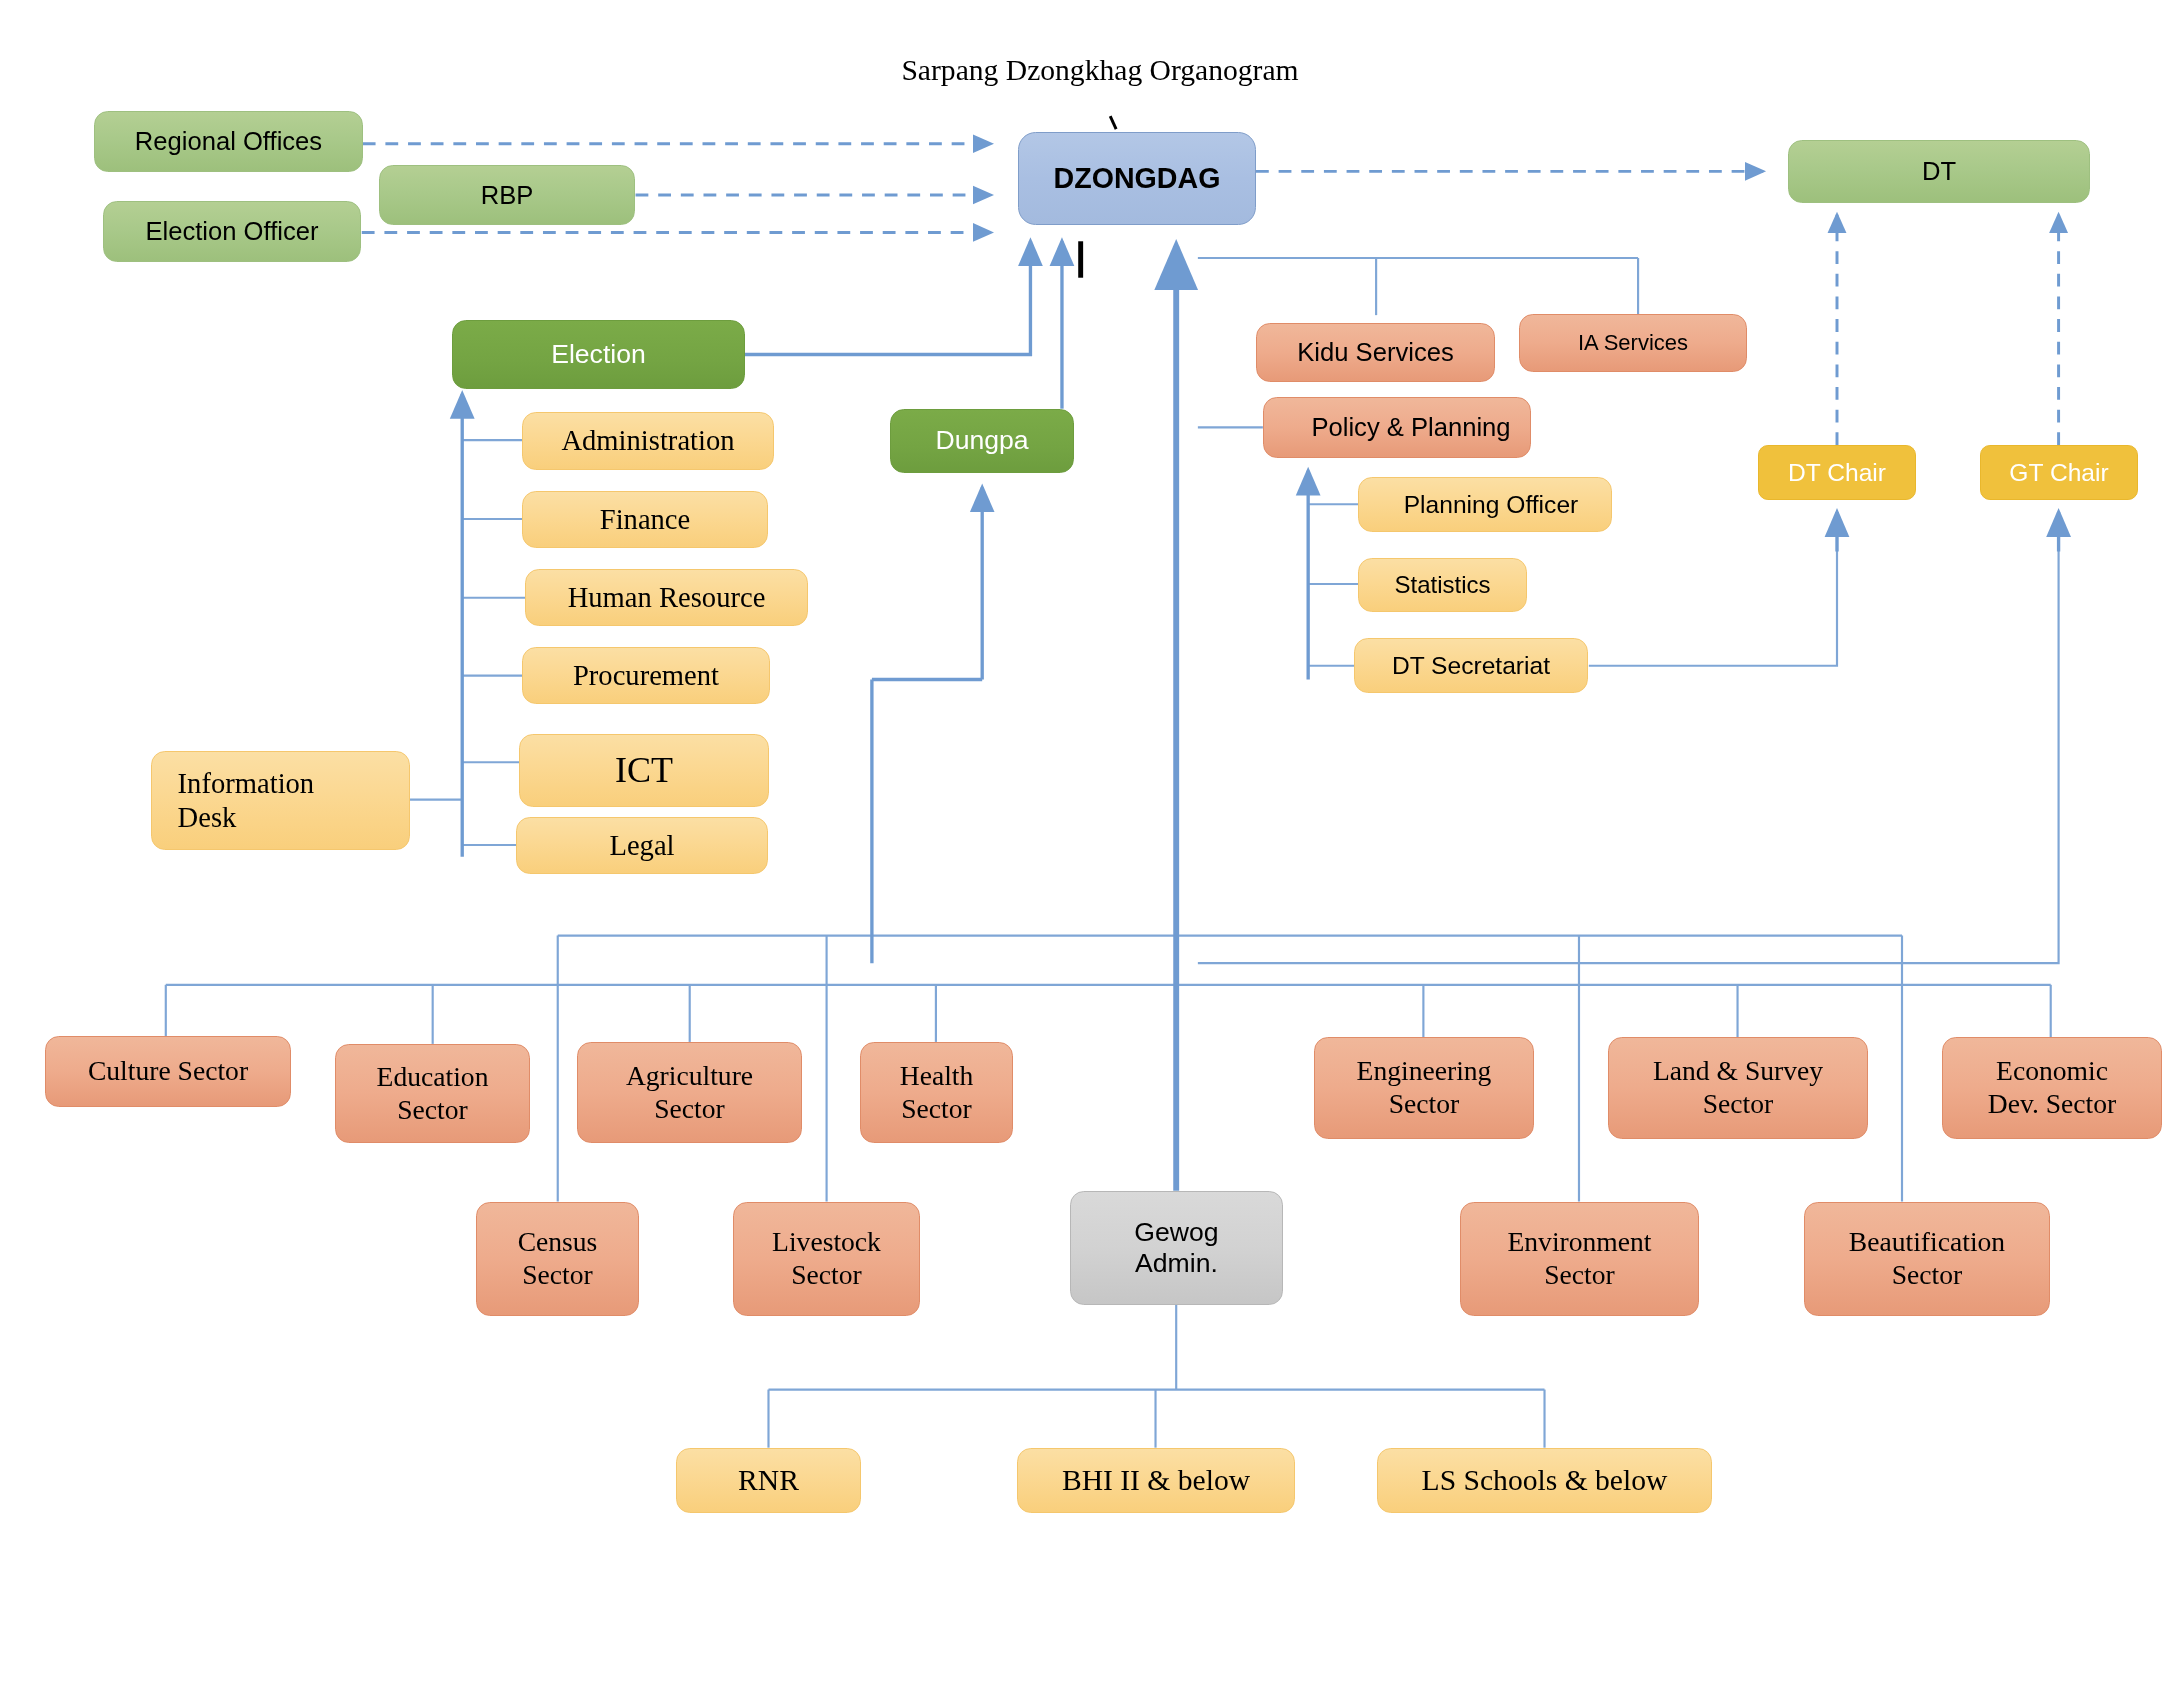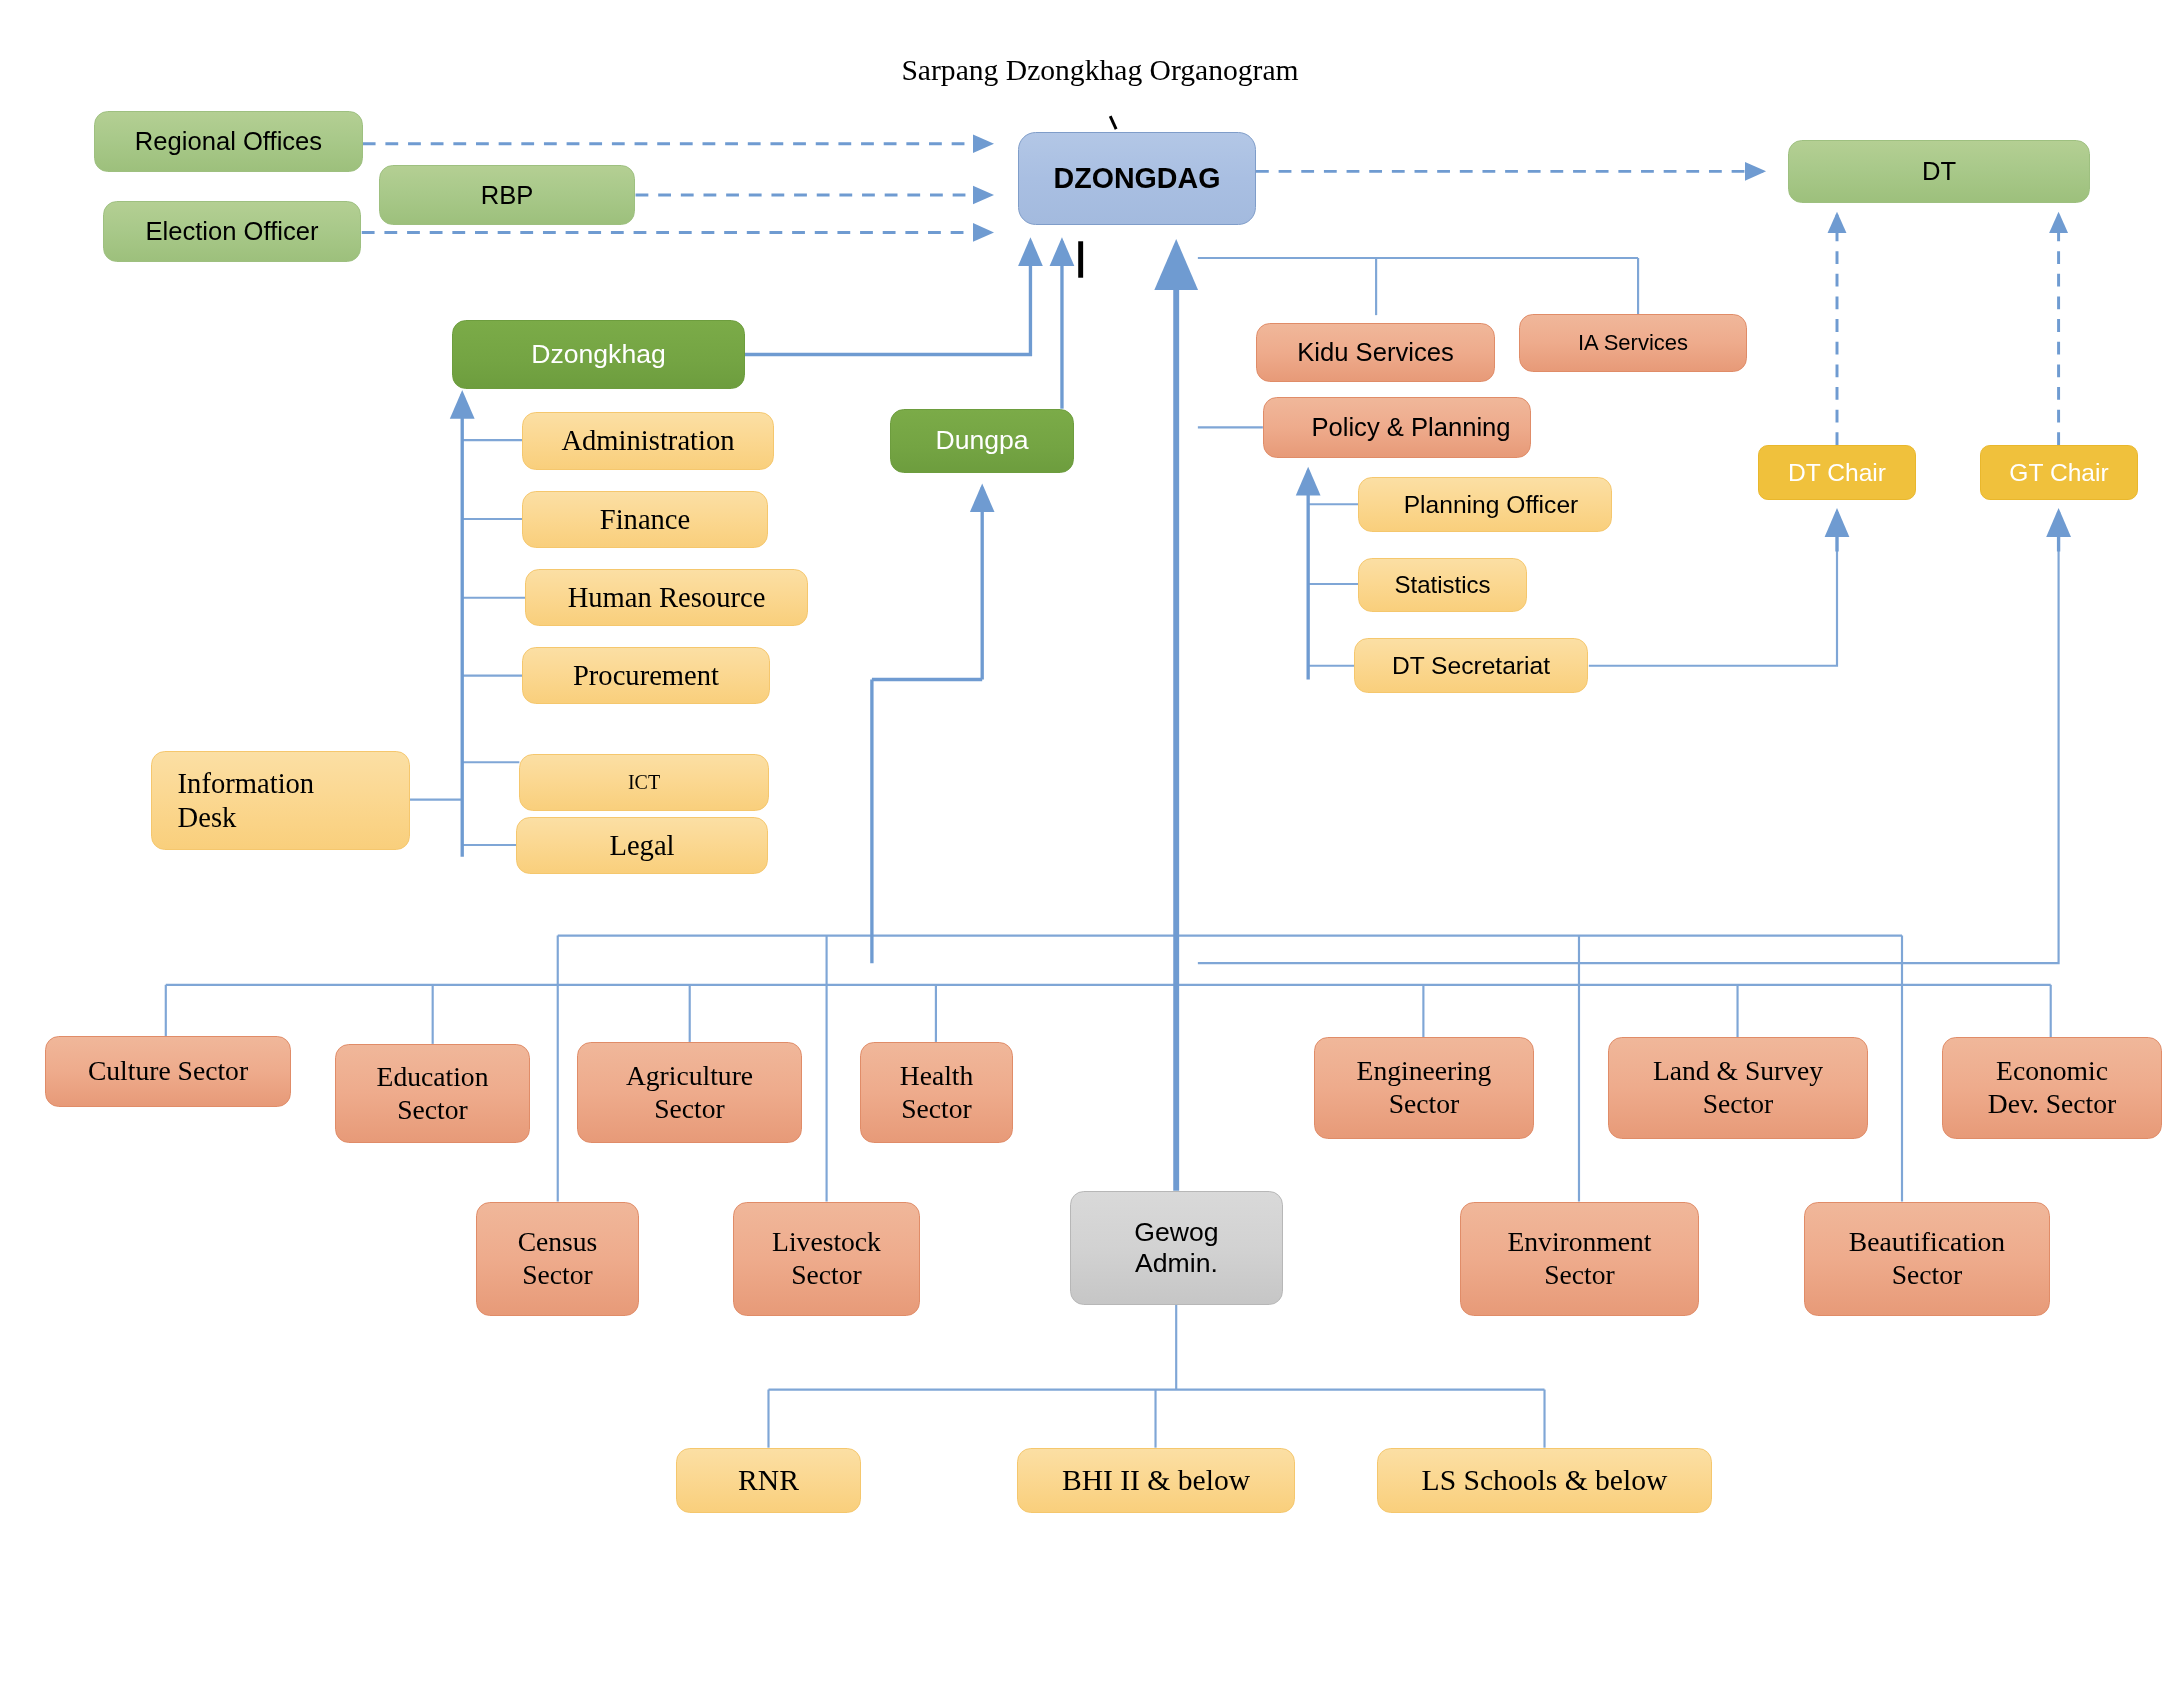--- a/index.html
+++ b/index.html
@@ -217,21 +217,21 @@
   <div class="node sk-green-light" style="left:94px;top:111px;width:269px;height:61px;font-size:25.6px;">Regional Offices</div>
 
   <div class="node sk-green-light" style="left:379px;top:165px;width:256px;height:60px;font-size:25.6px;">RBP</div>
 
   <div class="node sk-green-light" style="left:103px;top:201px;width:258px;height:61px;font-size:25.6px;">Election Officer</div>
 
   <div class="node sk-blue" style="left:1018px;top:132px;width:238px;height:93px;font-size:28.6px;border-radius:17.7px;">DZONGDAG</div>
 
   <div class="node sk-green-light" style="left:1788px;top:140px;width:302px;height:63px;font-size:25.6px;">DT</div>
 
-  <div class="node sk-green-dark" style="left:452px;top:320px;width:293px;height:69px;font-size:26.6px;">Dzongkhag</div>
+  <div class="node sk-green-dark" style="left:452px;top:320px;width:293px;height:69px;font-size:26.6px;">Election</div>
 
   <div class="node sk-green-dark" style="left:890px;top:409px;width:184px;height:64px;font-size:26.6px;">Dungpa</div>
 
   <div class="node sk-salmon sk-salmon-sans" style="left:1256px;top:323px;width:239px;height:59px;font-size:25.6px;">Kidu Services</div>
 
   <div class="node sk-salmon sk-salmon-sans" style="left:1519px;top:314px;width:228px;height:58px;font-size:22px;">IA Services</div>
 
   <div class="node sk-salmon sk-salmon-sans" style="left:1263px;top:397px;width:268px;height:61px;font-size:25.6px;padding-left:28px;">Policy &amp; Planning</div>
 
   <div class="node sk-yellow sk-yellow-sans" style="left:1358px;top:477px;width:254px;height:55px;font-size:24.6px;padding-left:12px;">Planning Officer</div>
@@ -245,21 +245,21 @@
   <div class="node sk-gold" style="left:1980px;top:445px;width:158px;height:55px;font-size:24.6px;border-radius:9.9px;">GT Chair</div>
 
   <div class="node sk-yellow sk-yellow-serif" style="left:522px;top:412px;width:252px;height:58px;font-size:28.6px;">Administration</div>
 
   <div class="node sk-yellow sk-yellow-serif" style="left:522px;top:491px;width:246px;height:57px;font-size:28.6px;">Finance</div>
 
   <div class="node sk-yellow sk-yellow-serif" style="left:525px;top:569px;width:283px;height:57px;font-size:28.6px;">Human Resource</div>
 
   <div class="node sk-yellow sk-yellow-serif" style="left:522px;top:647px;width:248px;height:57px;font-size:28.6px;">Procurement</div>
 
-  <div class="node sk-yellow sk-yellow-serif" style="left:519px;top:734px;width:250px;height:57px;font-size:20px;margin-top:20px;">ICT</div>
+  <div class="node sk-yellow sk-yellow-serif" style="left:519px;top:734px;width:250px;height:73px;font-size:36px;">ICT</div>
 
   <div class="node sk-yellow sk-yellow-serif" style="left:516px;top:817px;width:252px;height:57px;font-size:28.6px;">Legal</div>
 
   <div class="node sk-yellow sk-yellow-serif" style="left:151px;top:751px;width:259px;height:99px;font-size:28.6px;justify-content:flex-start;padding-left:25.6px;text-align:left;">Information
 Desk</div>
 
   <div class="node sk-salmon sk-salmon-serif" style="left:45px;top:1036px;width:246px;height:71px;font-size:27.6px;">Culture Sector</div>
 
   <div class="node sk-salmon sk-salmon-serif" style="left:335px;top:1044px;width:195px;height:99px;font-size:27.6px;">Education
 Sector</div>

